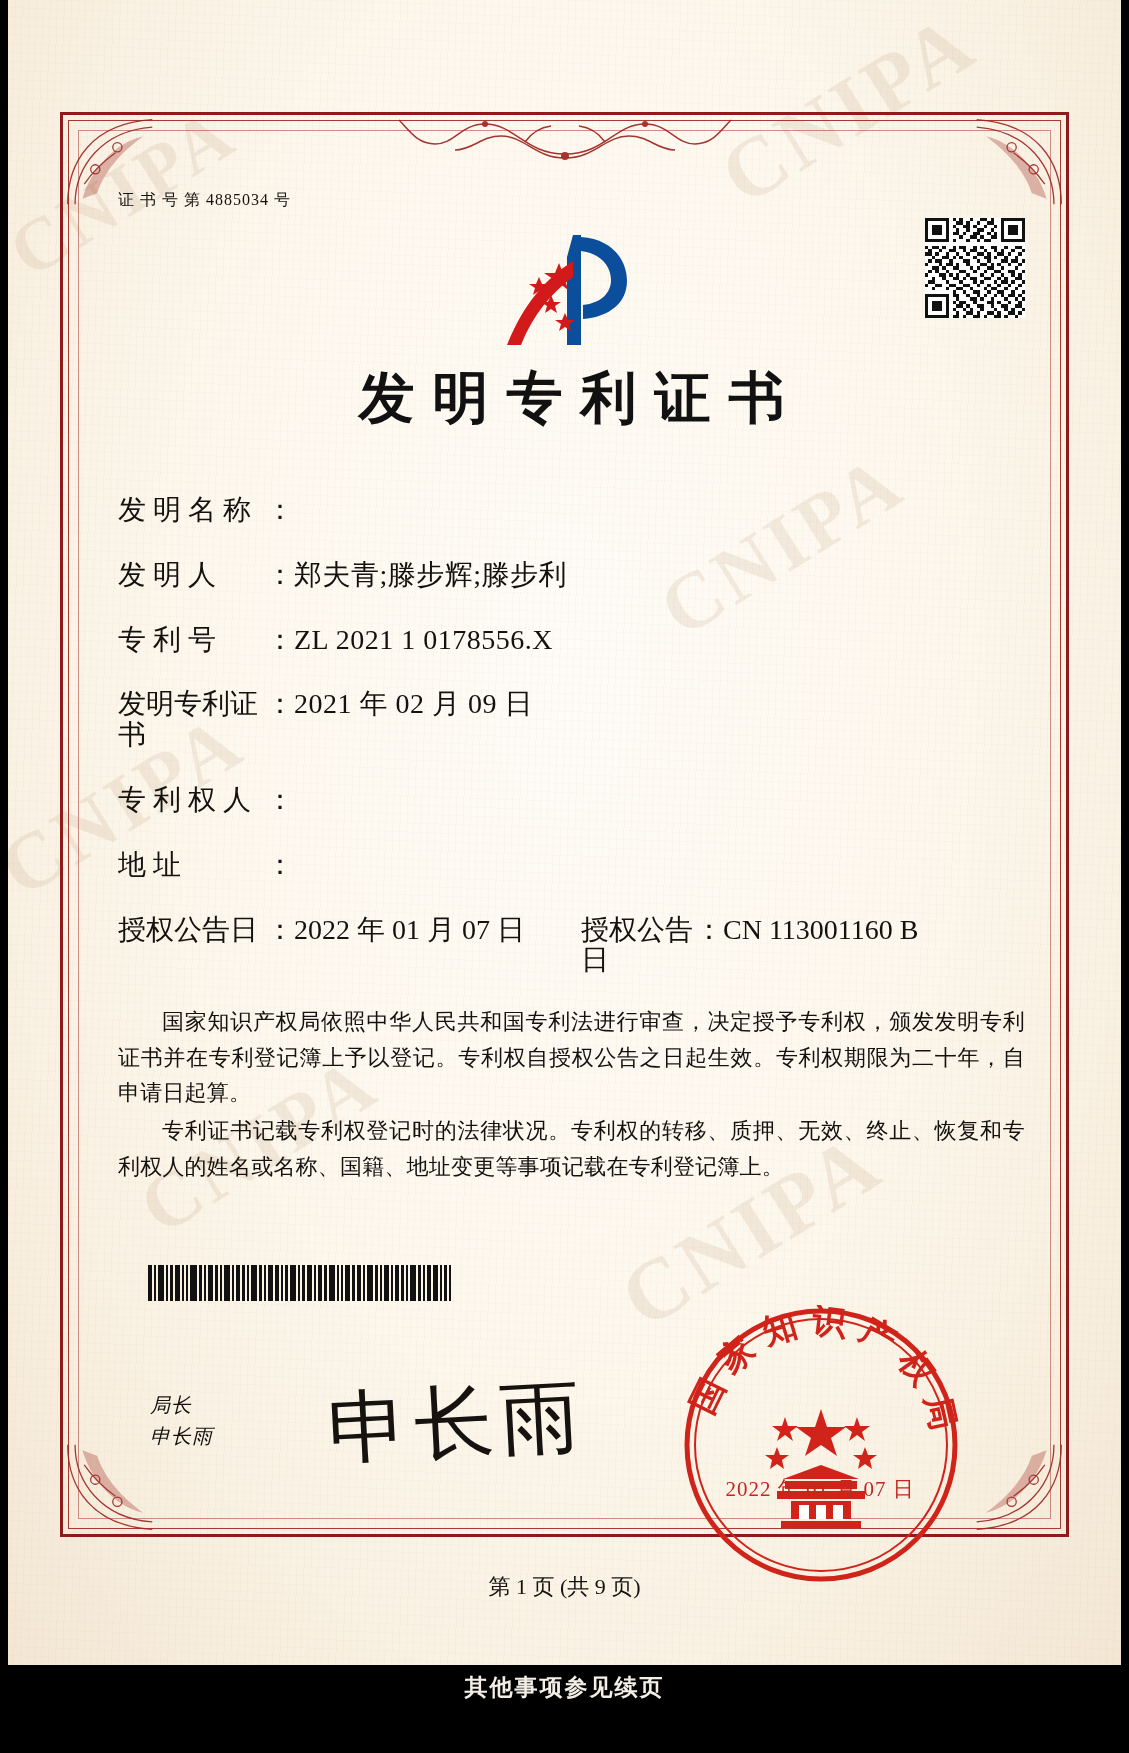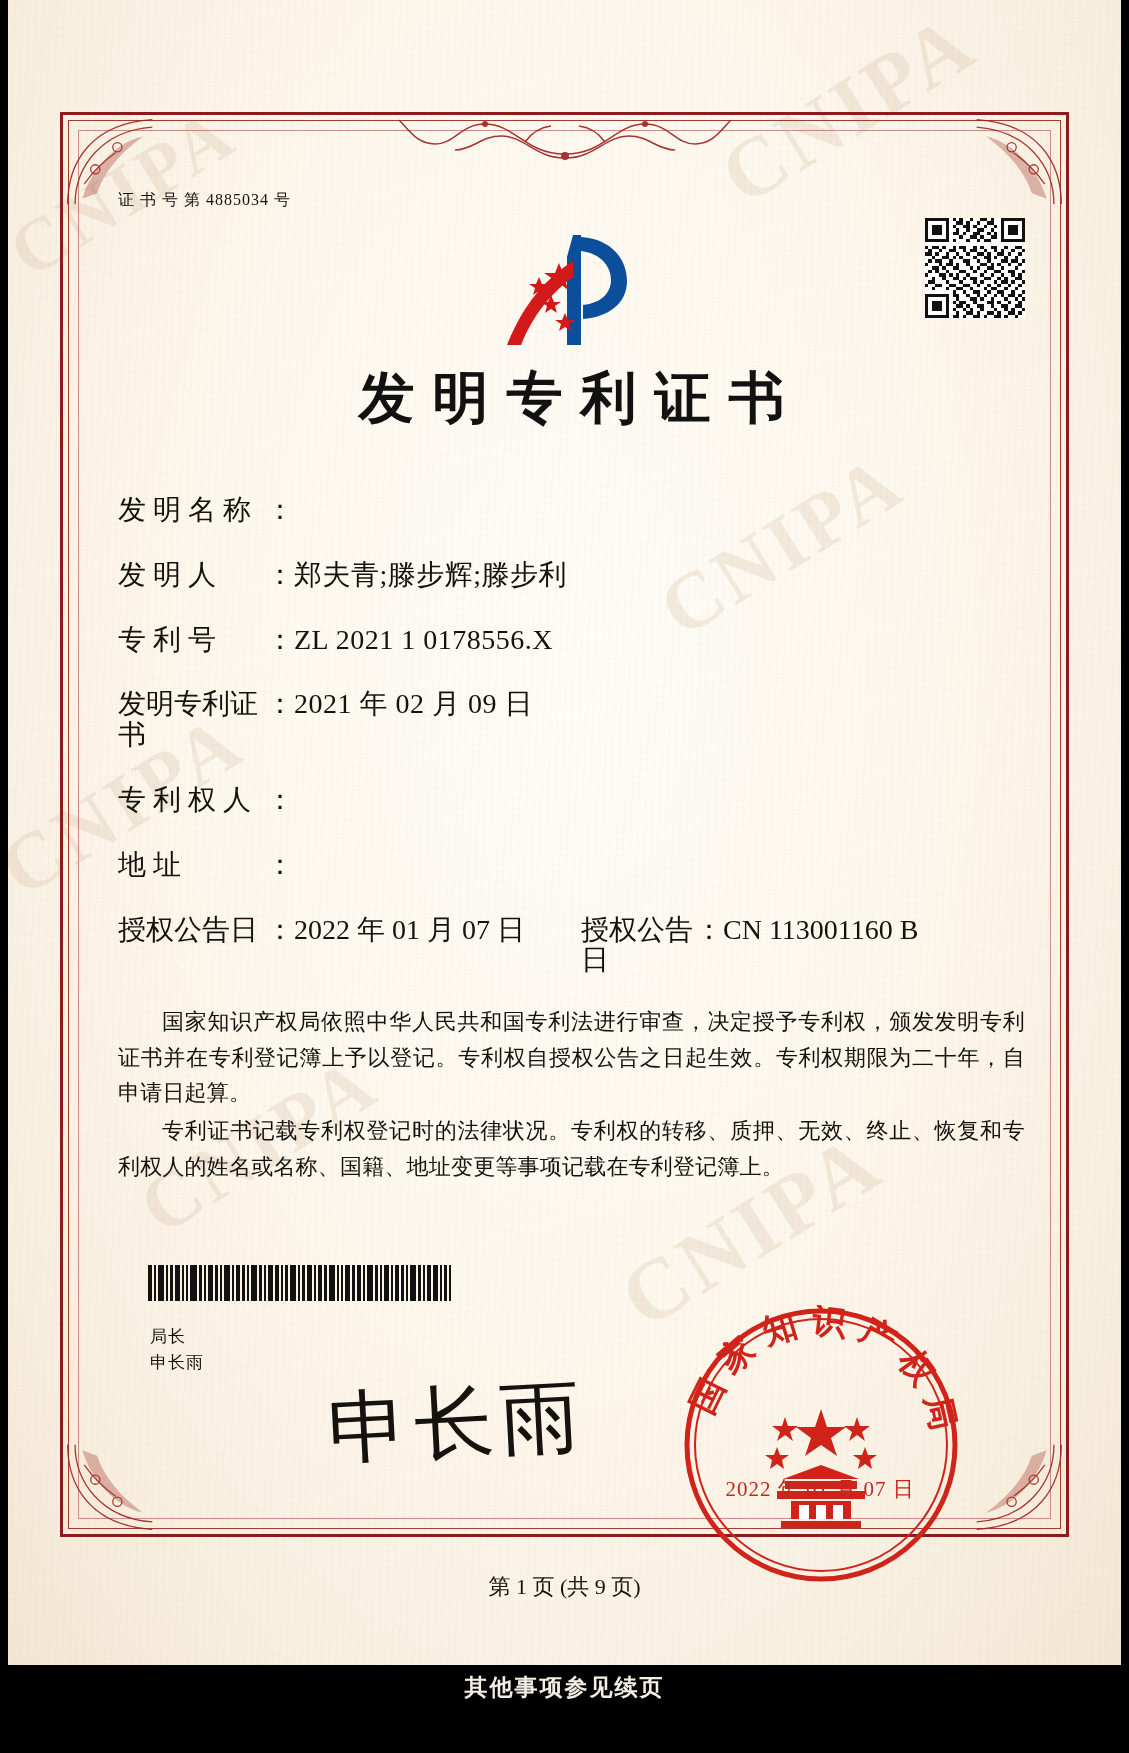--- a/index.html
+++ b/index.html
@@ -200,25 +200,26 @@
     height: 36px;
     display: flex;
     align-items: stretch;
   }
   .barcode i { display: block; background: #111; margin-right: 2px; }
 
   
   .sign {
     position: absolute;
     left: 142px;
-    top: 1324px;
-    font-size: 17px;
+    top: 1390px;
+    font-size: 20px;
     color: #14120f;
     line-height: 1.55;
     letter-spacing: 1px;
+    font-style: italic;
   }
   .sig-script {
     position: absolute;
     left: 320px;
     top: 1370px;
     font-size: 80px;
     color: #15120f;
     font-family: "DejaVu Serif", serif;
     letter-spacing: 6px;
     transform: rotate(-3deg);

